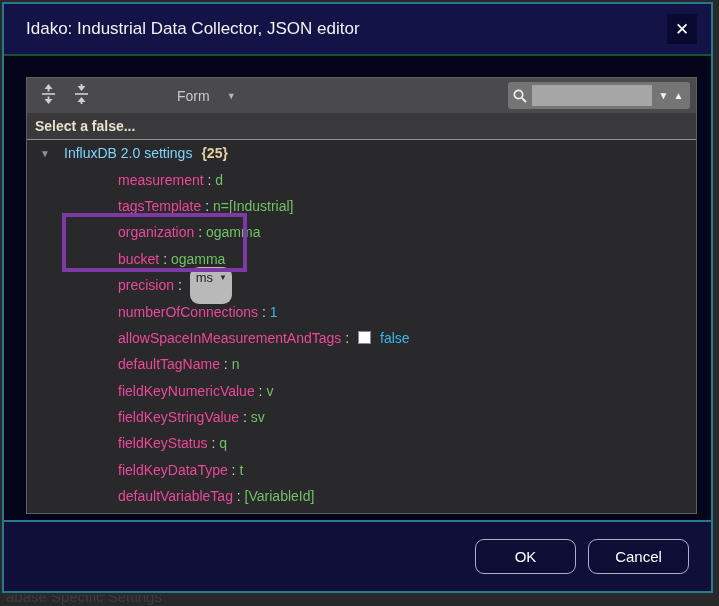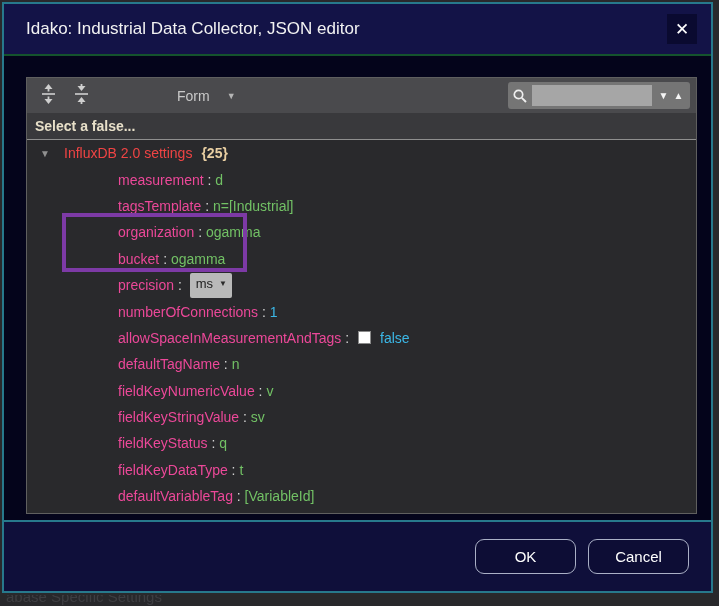--- a/index.html
+++ b/index.html
@@ -44,28 +44,28 @@
 
   .statusbar{height:27px;flex:0 0 27px;background:#39393c;border-bottom:1px solid #8f8f8f;
        color:#e8e0c9;font-size:14px;font-weight:600;display:flex;align-items:center;
        padding-left:8px;box-sizing:border-box;}
 
   .tree{flex:1;position:relative;background:#29292c;font-size:14px;overflow:hidden;}
   .trow{height:26.4px;display:flex;align-items:center;}
   .trow.root{padding-left:13px;}
   .trow.child{padding-left:55px;}
   .tri{color:#909090;font-size:10px;width:13px;cursor:pointer;}
-  .rootlabel{color:#ef4444;margin-left:11px;}
+  .rootlabel{color:#7dd3fc;margin-left:11px;}
   .count{color:#e9cfa2;font-weight:bold;margin-left:9px;}
   .tkey{color:#ec4899;margin-left:36px;}
   .tsep{color:#d3d3d3;white-space:pre;}
   .tval-string{color:#72c165;}
   .tval-num{color:#3bb7e6;}
   .tselect{display:inline-flex;align-items:center;gap:6px;background:#b9b9b9;color:#1d1d1d;
-       height:21px;padding:0 5px 4px 6px;margin-left:4px;border-radius:2px;font-size:13px;
+       height:21px;padding:0 5px 16px 6px;margin-left:4px;border-radius:9px;font-size:13px;
        cursor:pointer;}
   .tselect .caret{font-size:8px;color:#2a2a2a;}
   .cbx{width:13px;height:13px;background:#ffffff;border:1px solid #8a8a8a;margin:0 9px 0 5px;
        box-sizing:border-box;cursor:pointer;}
 
   .annot{position:absolute;left:35px;top:73px;width:185px;height:59px;
        border:4px solid #7d3aa6;box-sizing:border-box;pointer-events:none;}
 
   .footer{position:absolute;left:0;top:518px;right:0;bottom:0;background:#0f0f3a;
        display:flex;align-items:center;justify-content:flex-end;gap:12px;padding-right:22px;}

